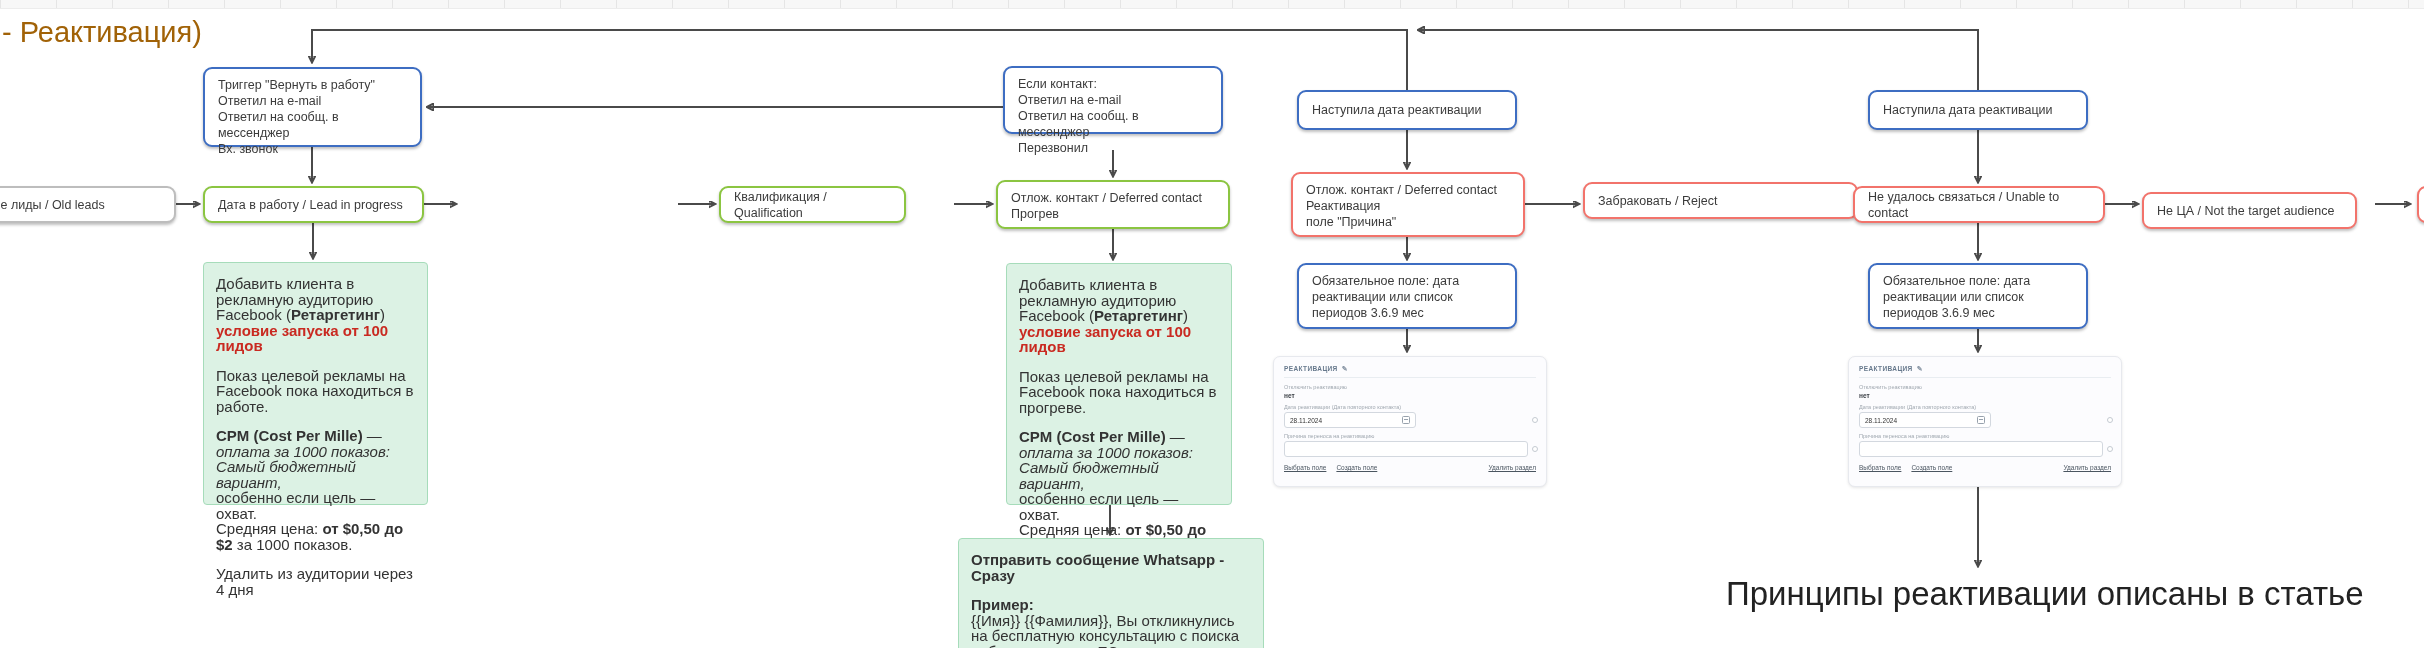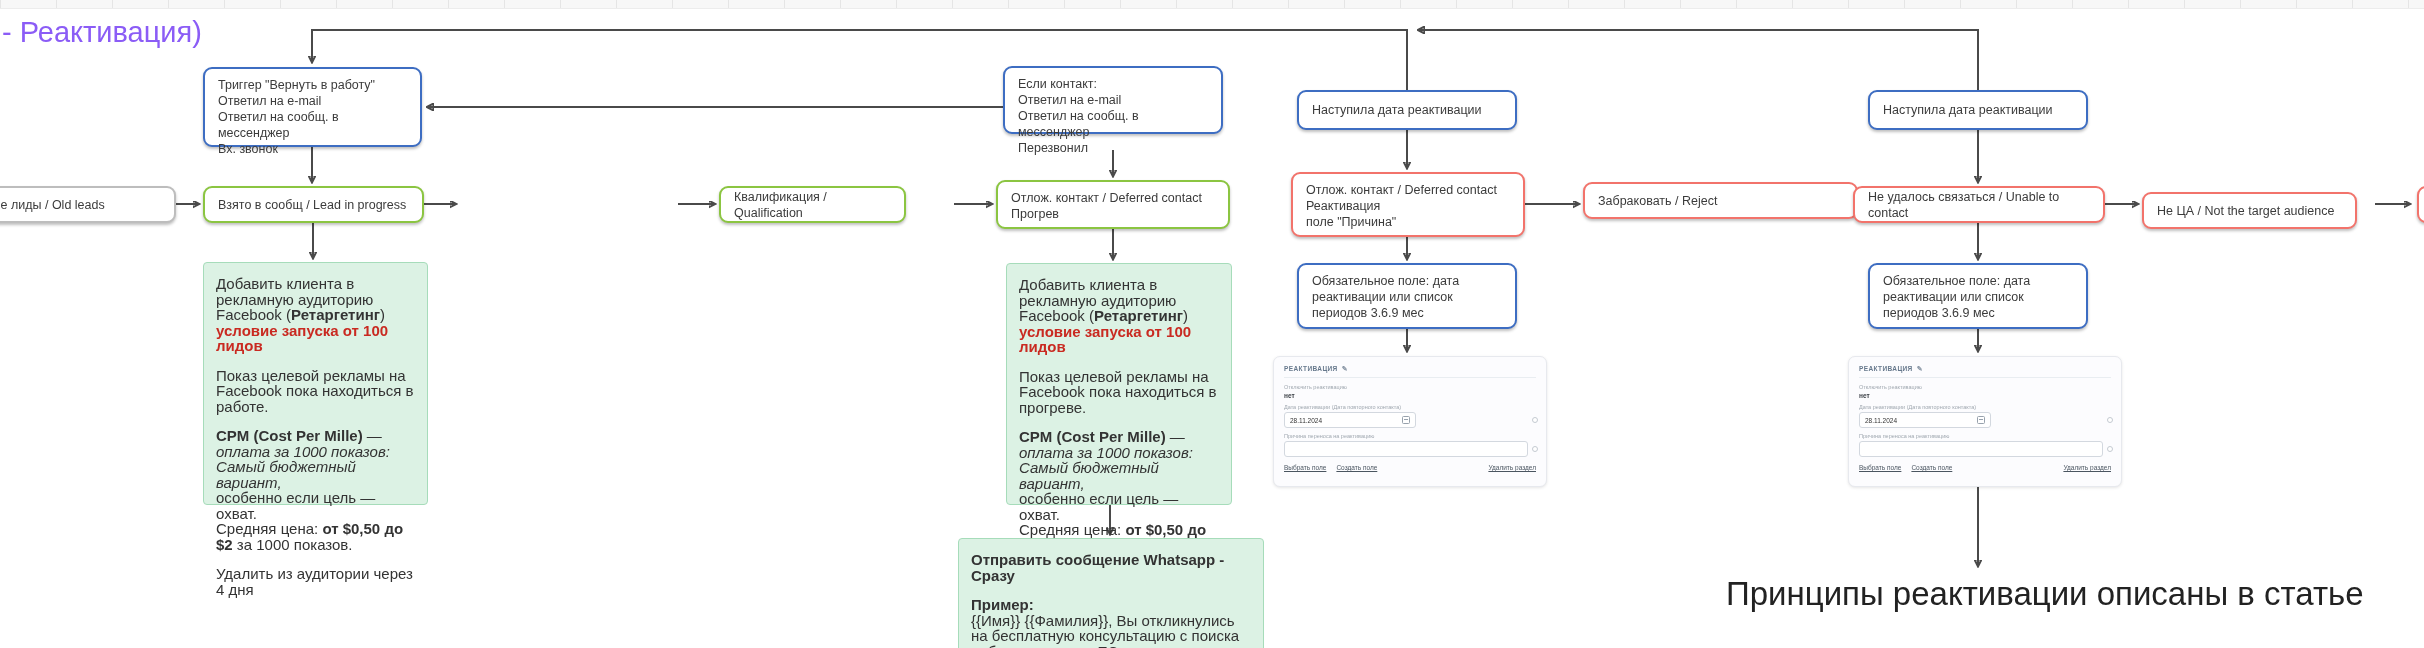--- a/index.html
+++ b/index.html
@@ -9,21 +9,21 @@
   }
   *{box-sizing:border-box;margin:0;padding:0;}
   html,body{width:2424px;height:648px;overflow:hidden;background:#fff;
     font-family:"Liberation Sans", sans-serif;}
   #canvas{position:relative;width:2424px;height:648px;background:#fff;overflow:hidden;}
 
   .gridstrip{position:absolute;left:0;top:0;width:100%;height:9px;background:#f7f7f7;
     background-image:repeating-linear-gradient(90deg,#e5e5e5 0 1px,transparent 1px 56px);
     border-bottom:1px solid #ececec;}
 
-  .page-title{position:absolute;left:2px;top:16px;font-size:29px;color:#8b5cf6;white-space:nowrap;}
+  .page-title{position:absolute;left:2px;top:16px;font-size:29px;color:#a16207;white-space:nowrap;}
   .big-note{position:absolute;left:1726px;top:575px;font-size:33px;color:#222;white-space:nowrap;}
 
   .node{position:absolute;background:#fff;border:2px solid var(--gray);border-radius:9px;
     box-shadow:0 2px 3px rgba(0,0,0,.25);display:flex;align-items:center;
     padding:4px 13px;font-size:12.5px;color:var(--node-ink);line-height:16px;}
   .node span{white-space:pre-line;}
   .node.top{align-items:flex-start;padding-top:8px;}
   .node.blue{border-color:var(--blue);}
   .node.green{border-color:var(--green);}
   .node.red{border-color:var(--red);}
@@ -113,21 +113,21 @@
     <span>Если контакт:
 Ответил на e-mail
 Ответил на сообщ. в мессенджер
 Перезвонил</span>
   </div>
 
   <div class="node gray" style="left:-75px;top:186px;width:251px;height:37px;padding-left:36px">
     <span>Старые лиды / Old leads</span>
   </div>
   <div class="node green" style="left:203px;top:186px;width:221px;height:37px">
-    <span>Взято в сообщ / Lead in progress</span>
+    <span>Дата в работу / Lead in progress</span>
   </div>
   <div class="node green" style="left:719px;top:186px;width:187px;height:37px">
     <span>Квалификация / Qualification</span>
   </div>
   <div class="node green top" style="left:996px;top:180px;width:234px;height:49px">
     <span>Отлож. контакт / Deferred contact
 Прогрев</span>
   </div>
 
   <div class="node red top" style="left:1291px;top:172px;width:234px;height:65px">

